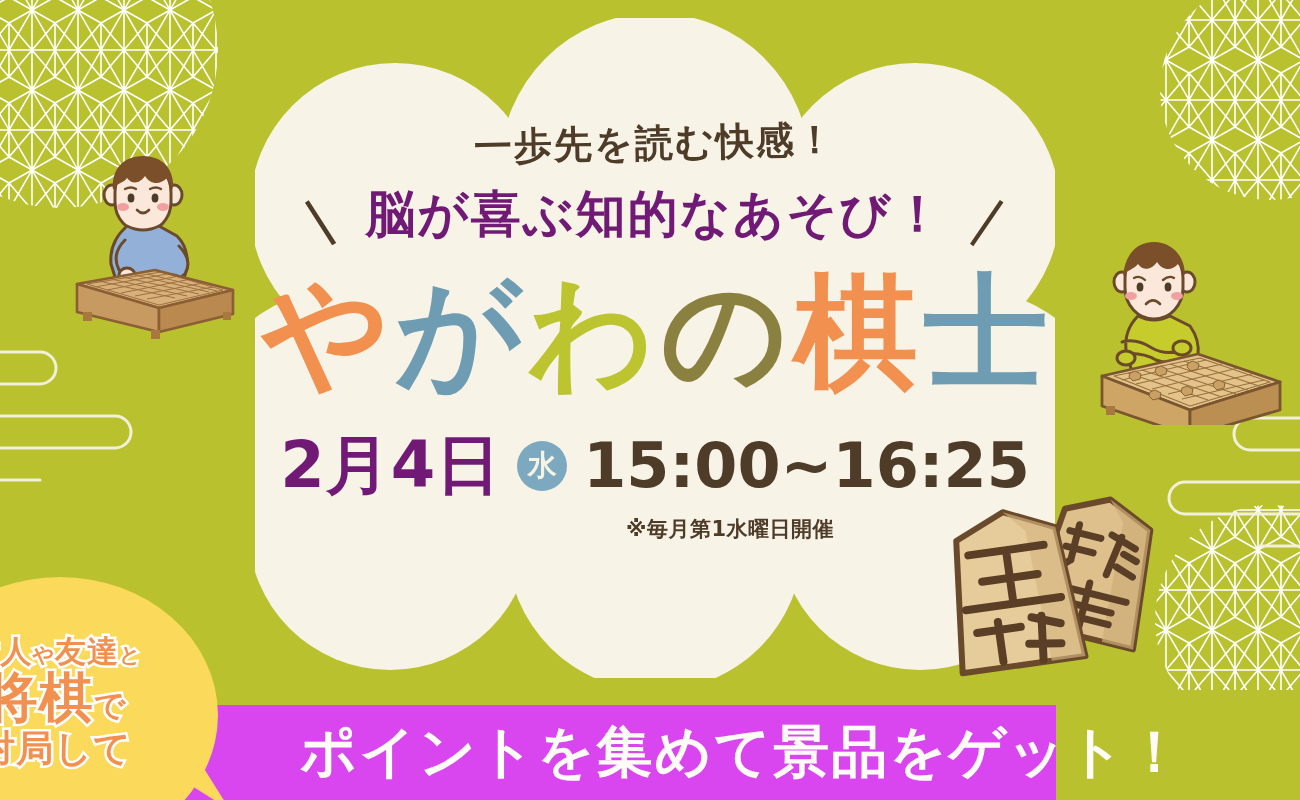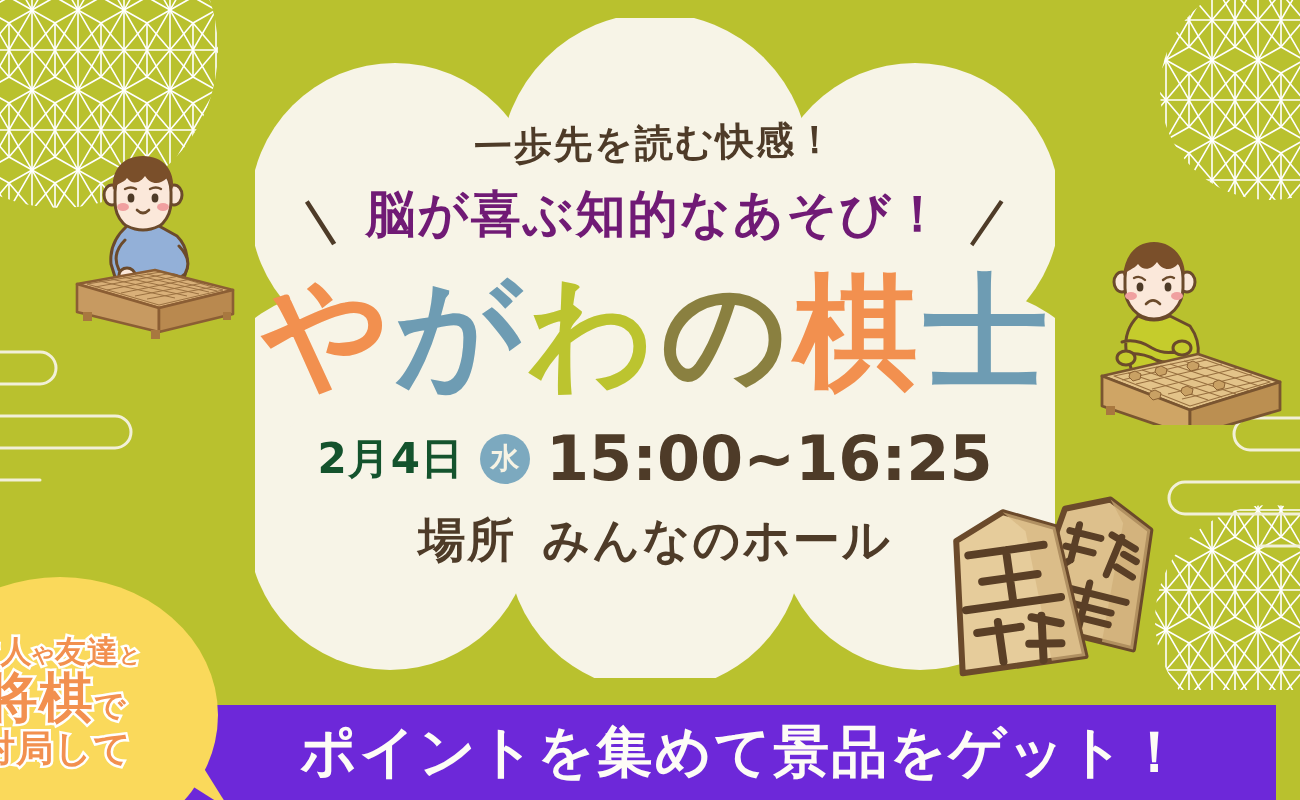--- a/index.html
+++ b/index.html
@@ -63,21 +63,21 @@
   .t-ga{color:#6e9cb3;}
   .t-wa{color:#bcc42f;}
   .t-no{color:#8a8040;}
   .t-ki{color:#f2904f;}
   .t-shi{color:#6e9cb3;}
 
   .datetime{
     margin-top:28px;display:flex;align-items:center;justify-content:center;
     gap:16px;white-space:nowrap;
   }
-  .date{font-size:42px;font-weight:700;color:#14532d;letter-spacing:1px;}
+  .date{font-size:64px;font-weight:700;color:#701a75;letter-spacing:1px;}
   .daybadge{
     width:50px;height:50px;border-radius:50%;background:#7ca9bf;
     display:flex;align-items:center;justify-content:center;
     color:#f6f3e4;font-size:29px;font-weight:700;flex:0 0 auto;
   }
   .time{font-size:62px;font-weight:700;color:#4e3b28;letter-spacing:0px;}
 
   .note{
     margin-top:6px;margin-left:150px;font-size:21px;font-weight:700;
     color:#4e3b28;letter-spacing:0.5px;white-space:nowrap;
@@ -88,22 +88,22 @@
   }
   .place .label{margin-right:26px;}
 
   
   #boy-left{position:absolute;left:55px;top:140px;width:195px;height:200px;}
   #boy-right{position:absolute;left:1090px;top:230px;width:200px;height:195px;}
   #pieces{position:absolute;left:940px;top:487px;width:235px;height:205px;}
 
   
   #bottombar{
-    position:absolute;left:0;bottom:0;width:1276px;height:95px;
-    background:#6d28d9;display:flex;align-items:center;
+    position:absolute;left:0;bottom:0;width:1056px;height:95px;
+    background:#d946ef;display:flex;align-items:center;
   }
   #bottombar .bartext{
     margin-left:300px;color:#fdfcf6;font-size:56px;font-weight:700;
     letter-spacing:2px;white-space:nowrap;
   }
 
   
   #bubble{
     position:absolute;left:-60px;bottom:-10px;width:330px;height:235px;
   }
@@ -341,24 +341,22 @@
       <span class="t-ki">棋</span>
       <span class="t-shi">士</span>
     </div>
 
     <div class="datetime">
       <span class="date">2月4日</span>
       <span class="daybadge">水</span>
       <span class="time">15:00~16:25</span>
     </div>
 
-
-    <div class="place">
-      <span class="label">場所</span><span>みんなのホール</span>
-    </div>
+    <div class="note">※毎月第1水曜日開催</div>
+
   </div>
 
   <div id="bottombar">
     <span class="bartext">ポイントを集めて景品をゲット！</span>
   </div>
 
   <div id="bubble">
     <svg viewBox="0 0 330 235" width="330" height="235">
       <path d="M290 235 L222 192 L248 168 Z" fill="#fad95b"></path>
       <ellipse cx="120" cy="140" rx="158" ry="138" fill="#fad95b"></ellipse>

